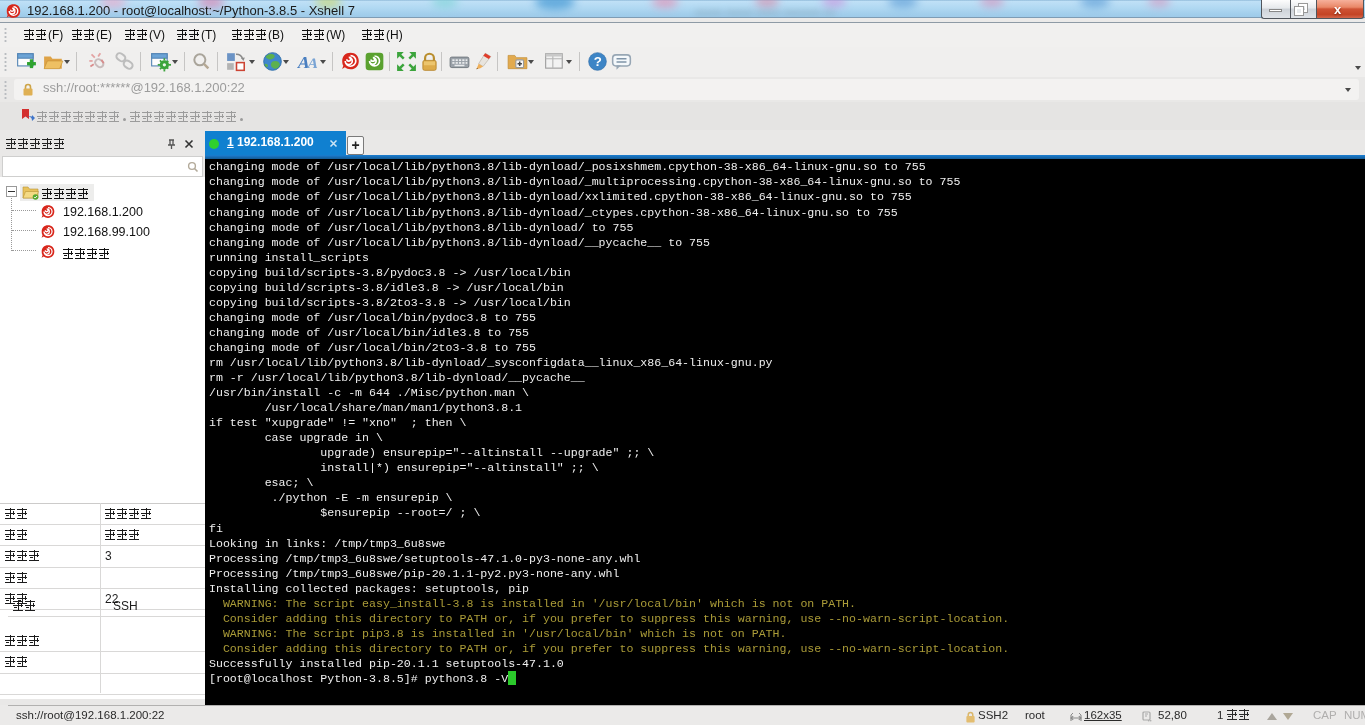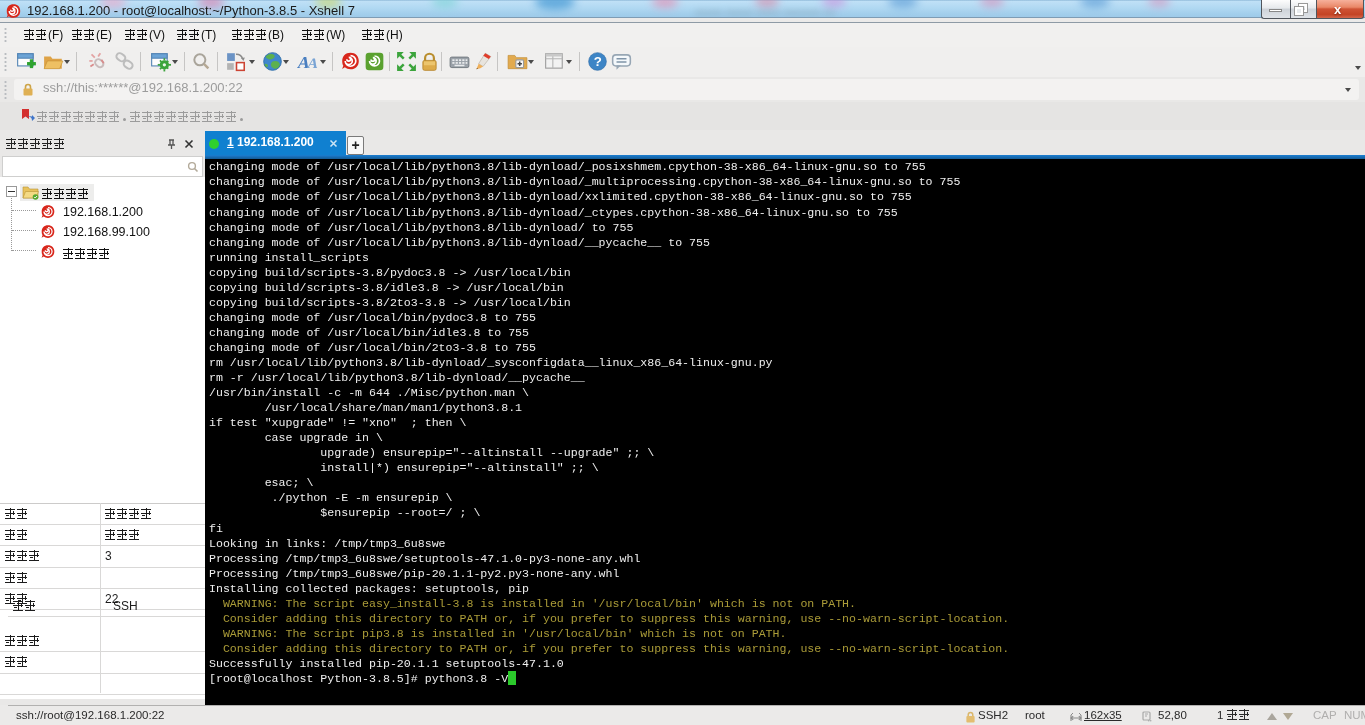--- a/index.html
+++ b/index.html
@@ -269,21 +269,21 @@
     </svg>
 </div>
 
 <div class="abs" id="addrrow">
   <div class="grip" style="left:4px;top:3px;height:19px;"></div>
   <div class="abs" id="addrfield"></div>
   <svg class="abs" style="left:22px;top:6px;width:12px;height:13px;" viewBox="0 0 12 13">
       <path d="M3.5 6 v-2 a2.5 2.5 0 0 1 5 0 V6" fill="none" stroke="#cda448" stroke-width="1.6"></path>
       <rect x="1.5" y="5.5" width="9" height="7" rx="1" fill="#dfb054"></rect>
     </svg>
-  <div class="abs" id="addrtext">ssh://this:******@192.168.1.200:22</div>
+  <div class="abs" id="addrtext">ssh://root:******@192.168.1.200:22</div>
   <div class="darr" style="left:1345px;top:11px;"></div>
 </div>
 <div class="darr abs" style="left:1355px;top:66px;"></div>
 
 <div class="abs" id="notifrow">
   <svg class="abs" style="left:21px;top:7px;width:15px;height:16px;" viewBox="0 0 15 16">
       <path d="M1 0 h7 v10 l-3.5-2.5 L1 10z" fill="#d32f2f"></path>
       <path d="M6 8 q5-1 5 4 l3-3 -3-3 0 1.5 q-3-.5-5 .5z" fill="#3f74c9"></path>
     </svg>
   <div class="abs" id="notiftext"><b class="g"></b><b class="g"></b><b class="g"></b><b class="g"></b><b class="g"></b><b class="g"></b><b class="g"></b><b class="gc"></b><b class="g"></b><b class="g"></b><b class="g"></b><b class="g"></b><b class="g"></b><b class="g"></b><b class="g"></b><b class="g"></b><b class="g"></b><b class="gc"></b></div>

